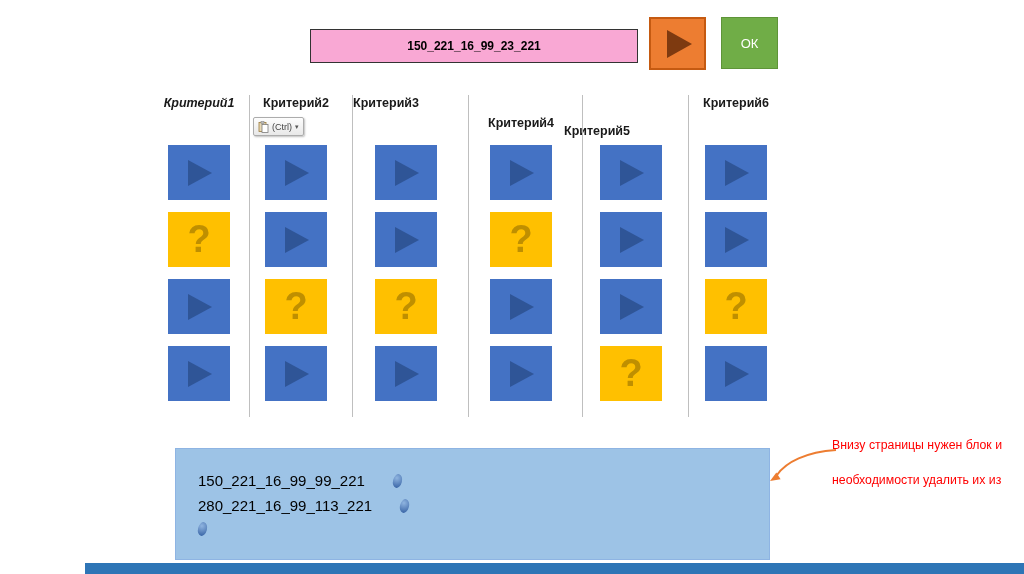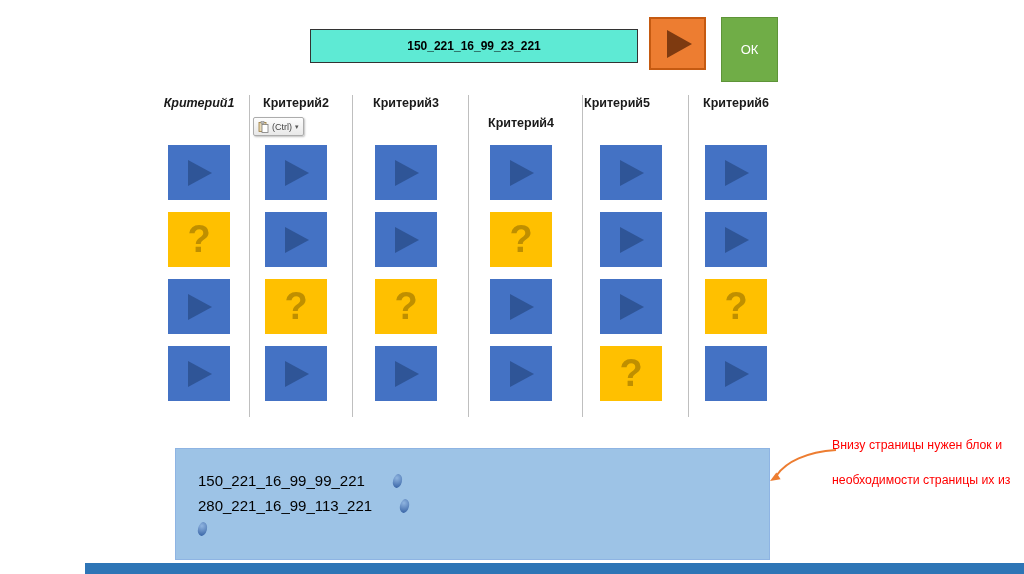--- a/index.html
+++ b/index.html
@@ -8,36 +8,36 @@
     background:#ffffff;
     font-family:"Liberation Sans", sans-serif;
     position:relative;
     overflow:hidden;
   }
 
   
   .filename-input {
     position:absolute; left:310px; top:29px;
     width:328px; height:34px;
-    border:1px solid #333; background:#5eead4;
+    border:1px solid #333; background:#f9a8d4;
     text-align:center; font-weight:700; font-size:12px;
     font-family:"Liberation Sans", sans-serif;
     color:#000; box-sizing:border-box; outline:none;
   }
   .play-button {
     position:absolute; left:649px; top:17px;
     width:57px; height:53px;
     background:#ED7D31; border:2px solid #C55A11;
     box-sizing:border-box;
     display:flex; align-items:center; justify-content:center;
     cursor:pointer;
   }
   .ok-button {
     position:absolute; left:721px; top:17px;
-    width:57px; height:65px;
+    width:57px; height:52px;
     background:#70AD47; border:1px solid #5E9438;
     box-sizing:border-box;
     display:flex; align-items:center; justify-content:center;
     color:#ffffff; font-size:13px; cursor:pointer;
   }
 
   
   .col-header {
     position:absolute; top:96px; width:96px;
     text-align:center; font-size:12.5px; font-weight:600; color:#1a1a1a;
@@ -161,21 +161,21 @@
     </div>
     <div class="paste-popup">
       <svg width="11" height="12" viewBox="0 0 11 12">
         <rect x="1" y="1.5" width="7" height="9" fill="#E8D9B5" stroke="#9B7B3C" stroke-width="0.8"></rect>
         <rect x="3" y="0.5" width="3" height="2" fill="#BDBDBD" stroke="#8a8a8a" stroke-width="0.6"></rect>
         <rect x="4" y="3.5" width="6" height="8" fill="#ffffff" stroke="#7a7a7a" stroke-width="0.8"></rect>
       </svg>
       <span>(Ctrl)</span>
       <span class="arrow">▾</span>
     </div>
-    <div class="col-header" style="left: 358px;">Критерий3</div>
+    <div class="col-header" style="left: 338px;">Критерий3</div>
     <div class="col-cells" style="left: 375px;">
       <div class="cell play">
         <svg width="34" height="34" viewBox="0 0 34 34">
           <polygon points="6,4 30,17 6,30" fill="#2F5597"></polygon>
         </svg>
       </div>
       <div class="cell play">
         <svg width="34" height="34" viewBox="0 0 34 34">
           <polygon points="6,4 30,17 6,30" fill="#2F5597"></polygon>
         </svg>
@@ -203,21 +203,21 @@
         <svg width="34" height="34" viewBox="0 0 34 34">
           <polygon points="6,4 30,17 6,30" fill="#2F5597"></polygon>
         </svg>
       </div>
       <div class="cell play">
         <svg width="34" height="34" viewBox="0 0 34 34">
           <polygon points="6,4 30,17 6,30" fill="#2F5597"></polygon>
         </svg>
       </div>
     </div>
-    <div class="col-header" style="left: 569px;">Критерий5</div>
+    <div class="col-header" style="left: 549px; margin-top: 28px;">Критерий5</div>
     <div class="col-cells" style="left: 600px;">
       <div class="cell play">
         <svg width="34" height="34" viewBox="0 0 34 34">
           <polygon points="6,4 30,17 6,30" fill="#2F5597"></polygon>
         </svg>
       </div>
       <div class="cell play">
         <svg width="34" height="34" viewBox="0 0 34 34">
           <polygon points="6,4 30,17 6,30" fill="#2F5597"></polygon>
         </svg>
@@ -268,21 +268,21 @@
       <span>280_221_16_99_113_221</span>
       <span class="audio-icon"></span>
     </div>
     <div class="file-item">
       <span class="audio-icon"></span>
     </div>
   </div>
 
 <div class="annotation" id="annotation">
     <div>Внизу страницы нужен блок и</div>
-    <div>необходимости страницы их из</div>
+    <div>необходимости удалить их из</div>
   </div>
 
 <svg class="arrow-layer" width="1024" height="574">
   <path d="M 836 450 C 806 452, 786 462, 777 475" stroke="#ED7D31" stroke-width="2" fill="none"></path>
   <polygon points="770,481 780.6,479.2 776.4,472.4" fill="#ED7D31"></polygon>
 </svg>
 
 <div class="bottom-bar"></div>
 
 </body></html>

